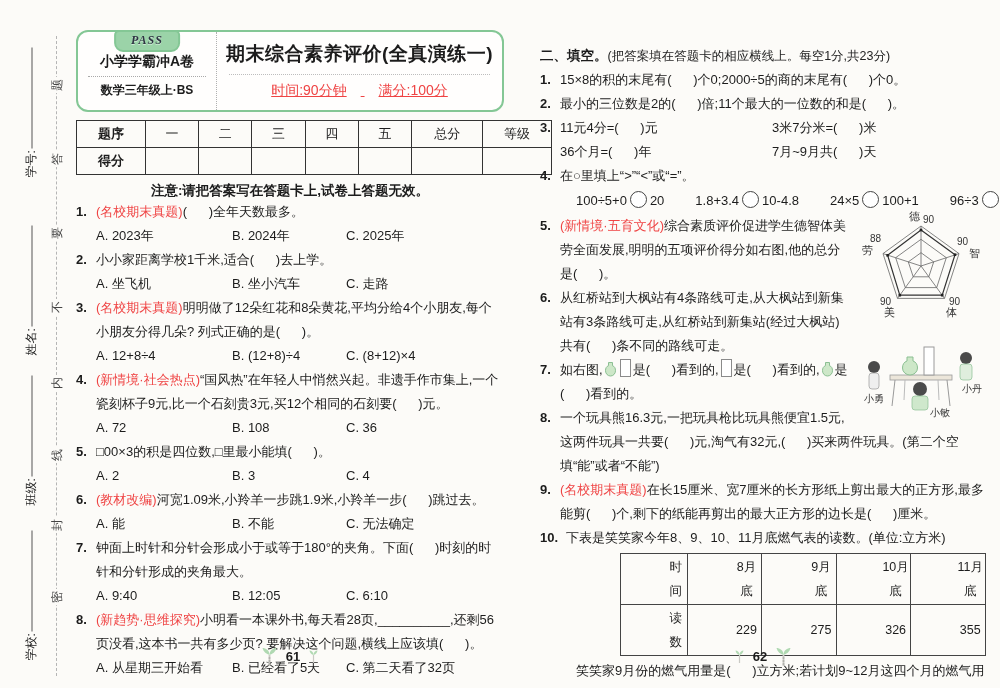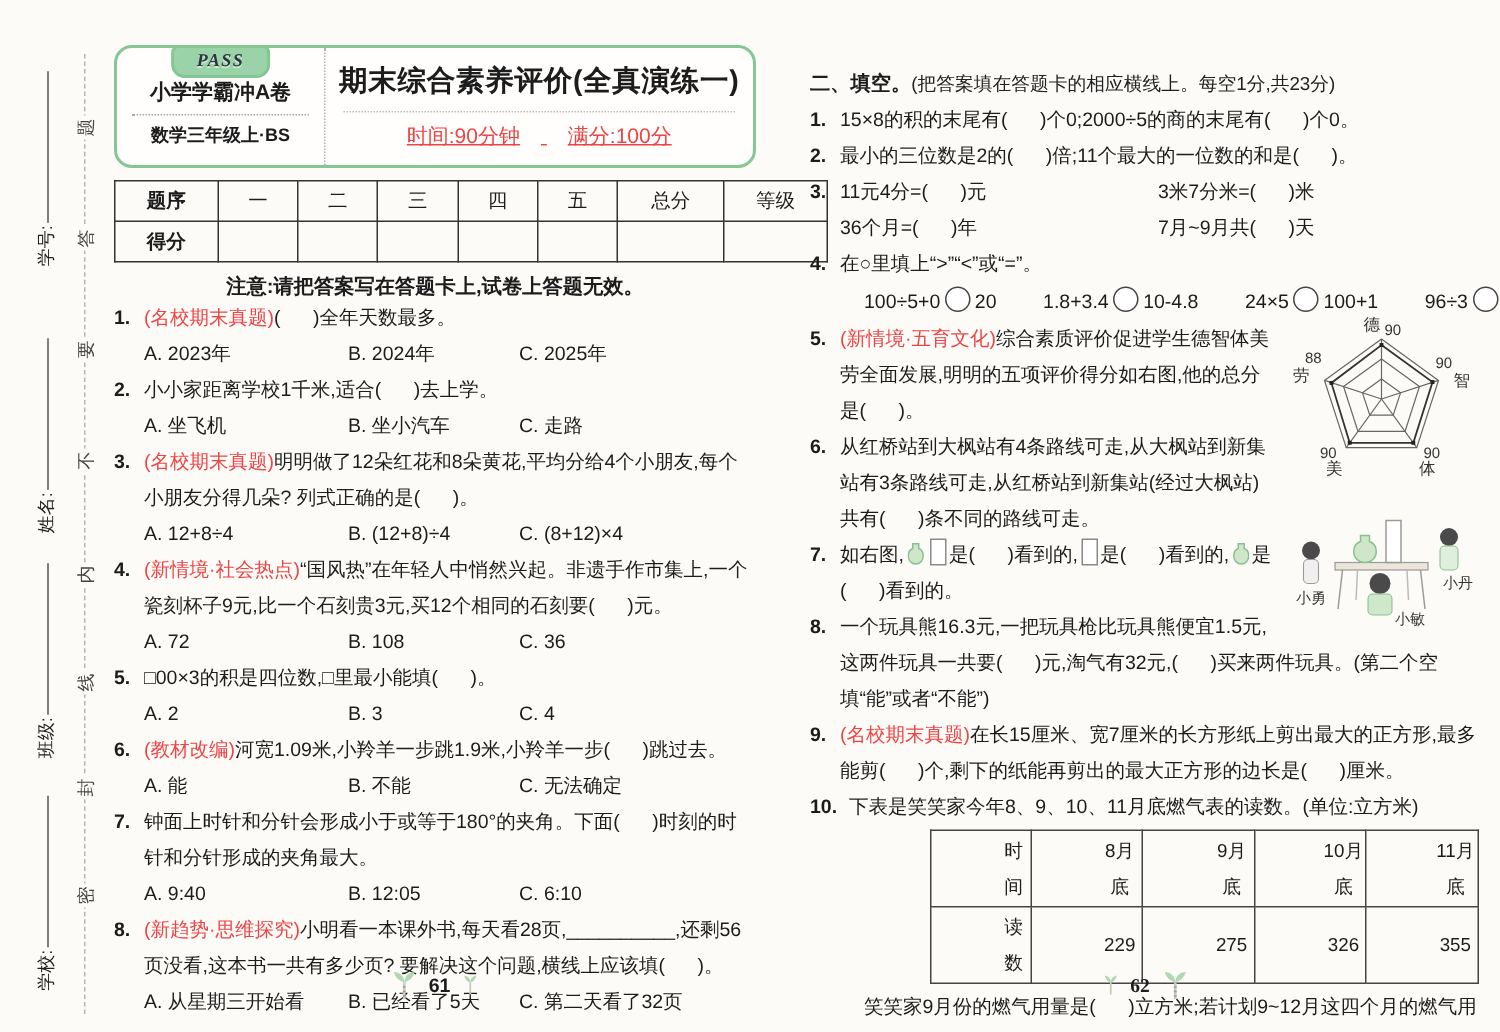--- a/index.html
+++ b/index.html
@@ -407,21 +407,21 @@
         <line x1="6.6" y1="18" x2="8.4" y2="18"></line>
       </g>
   </svg>
   <span class="pnum">61</span>
   <svg width="9" height="15" viewBox="0 0 9 15">
     <path d="M4.5 6 C4.5 3 2.5 1.5 .5 1.5 C1 4 2.5 5.5 4.5 6" fill="#b0d9b2"></path>
     <path d="M4.5 6 C4.5 3 6.5 1.5 8.5 1.5 C8 4 6.5 5.5 4.5 6" fill="#b0d9b2"></path>
     <rect x="3.9" y="6" width="1.2" height="8" fill="#c9c9c4"></rect>
   </svg>
 </div>
-<div class="footer" style="left:540px;width:446px;font-family:Liberation Serif, serif;">
+<div class="footer" style="left:540px;width:446px;">
   <svg width="9" height="15" viewBox="0 0 9 15">
     <path d="M4.5 6 C4.5 3 2.5 1.5 .5 1.5 C1 4 2.5 5.5 4.5 6" fill="#b0d9b2"></path>
     <path d="M4.5 6 C4.5 3 6.5 1.5 8.5 1.5 C8 4 6.5 5.5 4.5 6" fill="#b0d9b2"></path>
     <rect x="3.9" y="6" width="1.2" height="8" fill="#c9c9c4"></rect>
   </svg>
   <span class="pnum">62</span>
   <svg width="15" height="21" viewBox="0 0 15 21">
     <path d="M7.5 9 C7.5 4 3.5 2 .5 2 C1.5 6 4.5 8 7.5 9" fill="#b0d9b2"></path>
     <path d="M7.5 9 C7.5 4 11.5 2 14.5 2 C13.5 6 10.5 8 7.5 9" fill="#b0d9b2"></path>
     <rect x="6.6" y="9" width="1.8" height="11" fill="#c9c9c4"></rect>

